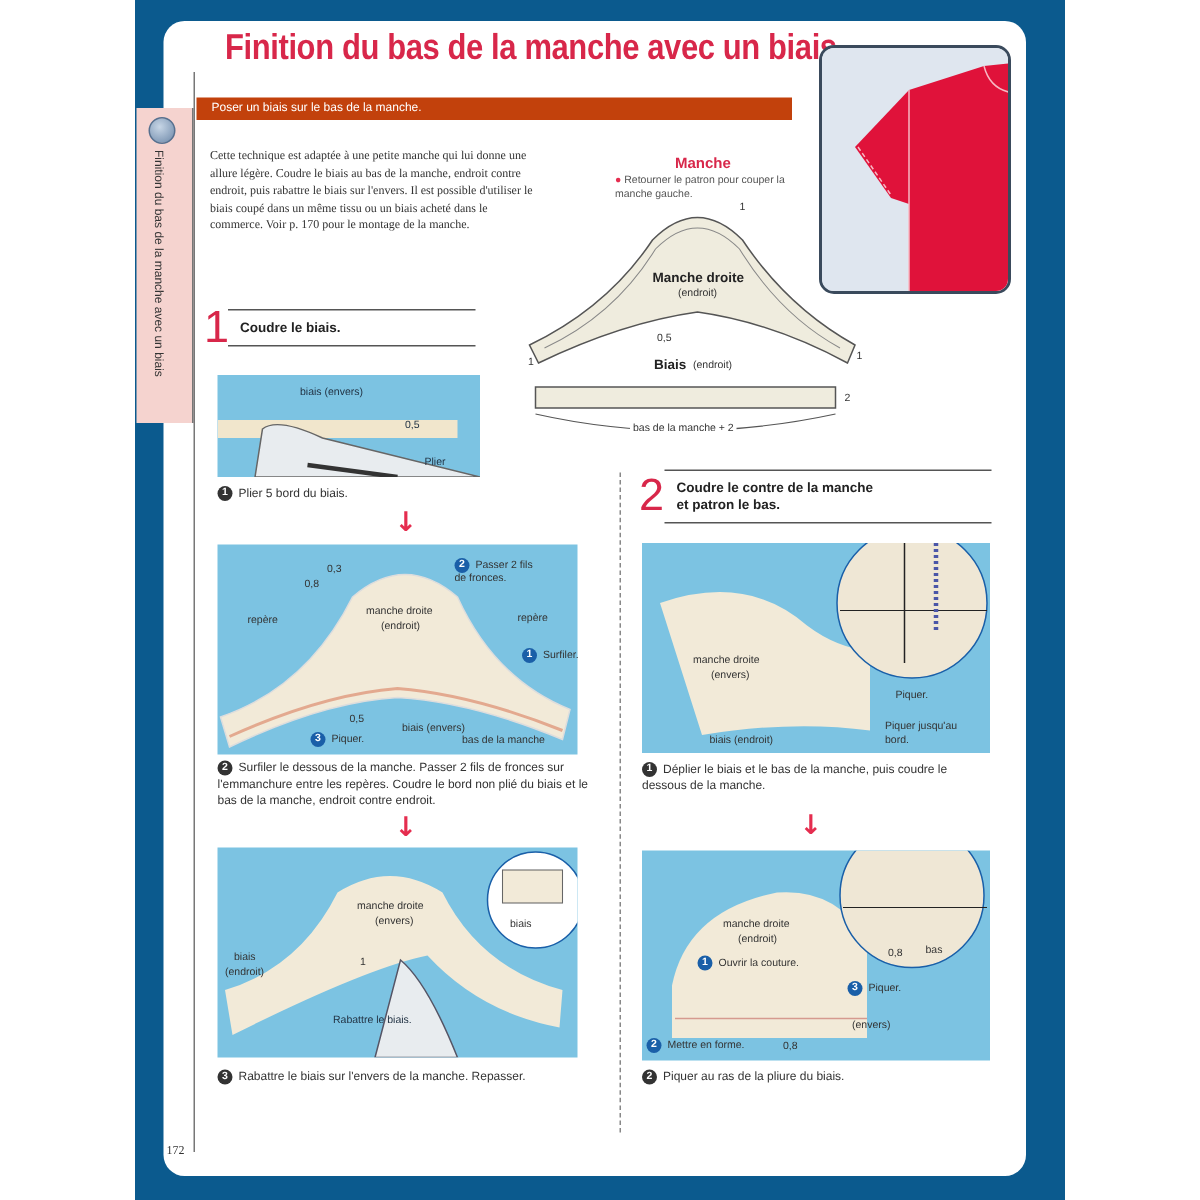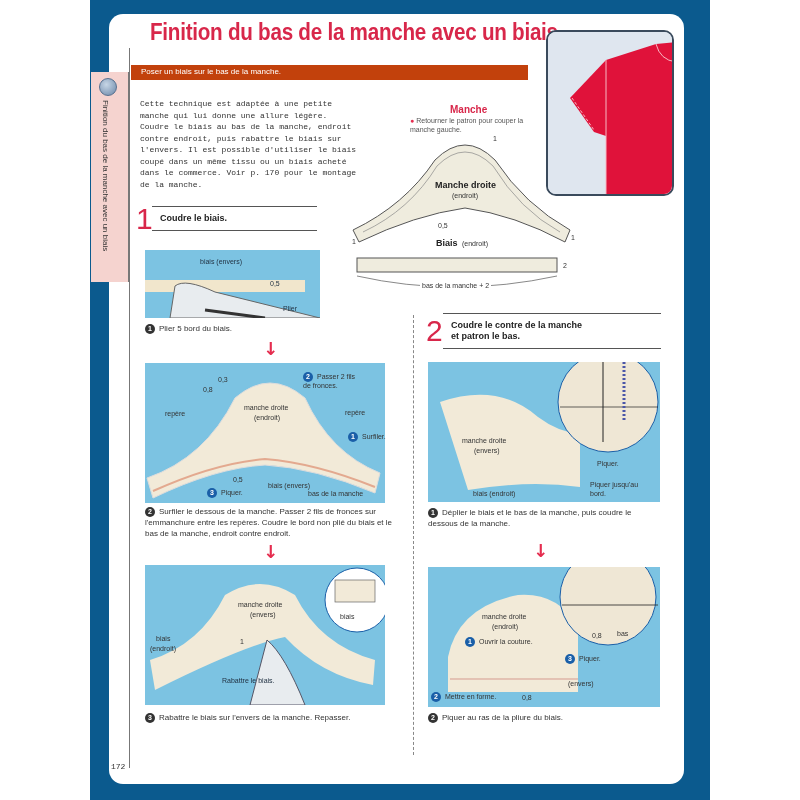--- a/index.html
+++ b/index.html
@@ -5,37 +5,37 @@
   * { box-sizing: border-box; margin: 0; padding: 0; }
   body { width: 800px; height: 800px; background: #ffffff; position: relative; overflow: hidden; font-family: "DejaVu Sans", sans-serif; }
   .blue-frame { position: absolute; left: 90px; top: 0; width: 620px; height: 800px; background: #0b5a8e; }
   .page { position: absolute; left: 109px; top: 14px; width: 575px; height: 770px; background: #ffffff; border-radius: 14px; }
   .sidetab { position: absolute; left: 91px; top: 72px; width: 38px; height: 210px; background: #f5d3cf; border-right: 1px solid #777; }
   .sidetab .circle { position: absolute; left: 8px; top: 6px; width: 18px; height: 18px; border-radius: 50%; background: radial-gradient(circle at 40% 35%, #c7d6e6, #6c87a8); border: 1px solid #56708f; }
   .sidetab .vtext { position: absolute; left: 10px; top: 28px; writing-mode: vertical-rl; font-size: 8px; color: #333; font-family: "Liberation Sans", sans-serif; white-space: nowrap; }
   .vline { position: absolute; left: 129px; top: 48px; width: 1px; height: 720px; background: #777; }
   .title { position: absolute; left: 150px; top: 18px; font-size: 24px; font-weight: bold; color: #d8274a; font-family: "Liberation Sans", sans-serif; letter-spacing: -0.3px; transform: scaleX(0.86); transform-origin: left; white-space: nowrap; }
   .redbar { position: absolute; left: 131px; top: 65px; width: 397px; height: 15px; background: #c2410c; color: #fff; font-size: 8px; padding: 2px 10px; font-family: "Liberation Sans", sans-serif; }
-  .intro { position: absolute; left: 140px; top: 98px; width: 220px; font-size: 8px; line-height: 11.5px; color: #333; font-family: Liberation Mono, monospace; }
+  .intro { position: absolute; left: 140px; top: 98px; width: 220px; font-size: 8px; line-height: 11.5px; color: #333; font-family: Liberation Serif, serif; }
   .thumb { position: absolute; left: 546px; top: 30px; width: 128px; height: 166px; border: 2px solid #3a4a5c; border-radius: 10px; background: #dfe6ef; overflow: hidden; }
   .coupe-title { position: absolute; left: 450px; top: 104px; font-size: 10px; font-weight: bold; color: #d8274a; font-family: "Liberation Sans", sans-serif; }
   .coupe-note { position: absolute; left: 410px; top: 116px; width: 120px; font-size: 7px; line-height: 9px; color: #555; font-family: "Liberation Sans", sans-serif; }
   .coupe-note .dot { color: #e52d4f; }
   .pattern { position: absolute; left: 345px; top: 130px; }
   .lbl { position: absolute; font-size: 7px; color: #333; font-family: "Liberation Sans", sans-serif; white-space: nowrap; }
   .lbl.b { font-weight: bold; font-size: 9px; color: #222; }
   .step-num { position: absolute; font-size: 30px; color: #d8274a; font-family: "Liberation Sans", sans-serif; line-height: 1; }
   .step-head { position: absolute; font-size: 9px; font-weight: bold; color: #222; border-top: 1px solid #555; border-bottom: 1px solid #555; padding: 6px 0 6px 8px; font-family: "Liberation Sans", sans-serif; line-height: 11px; }
   .photo { position: absolute; background: #7cc3e2; overflow: hidden; }
   .caption { position: absolute; font-size: 8px; line-height: 11px; color: #333; font-family: "Liberation Sans", sans-serif; }
   .badge { display: inline-block; width: 10px; height: 10px; border-radius: 50%; background: #333; color: #fff; font-size: 7px; line-height: 10px; text-align: center; font-weight: bold; margin-right: 4px; vertical-align: middle; }
   .badge.blue { background: #1a5fa8; }
   .arrow { position: absolute; color: #e52d4f; font-size: 18px; font-weight: bold; line-height: 1; }
   .dashed { position: absolute; left: 413px; top: 315px; width: 0; height: 440px; border-left: 1px dashed #888; }
-  .pageno { position: absolute; left: 111px; top: 762px; font-size: 8px; color: #333; font-family: Liberation Mono, monospace; }
+  .pageno { position: absolute; left: 111px; top: 762px; font-size: 8px; color: #333; font-family: Liberation Serif, serif; }
 </style>
 </head>
 <body>
 
 <div class="blue-frame"></div>
 <div class="page"></div>
 
 <div class="sidetab">
   <div class="circle"></div>
   <div class="vtext">Finition du bas de la manche avec un biais</div>

